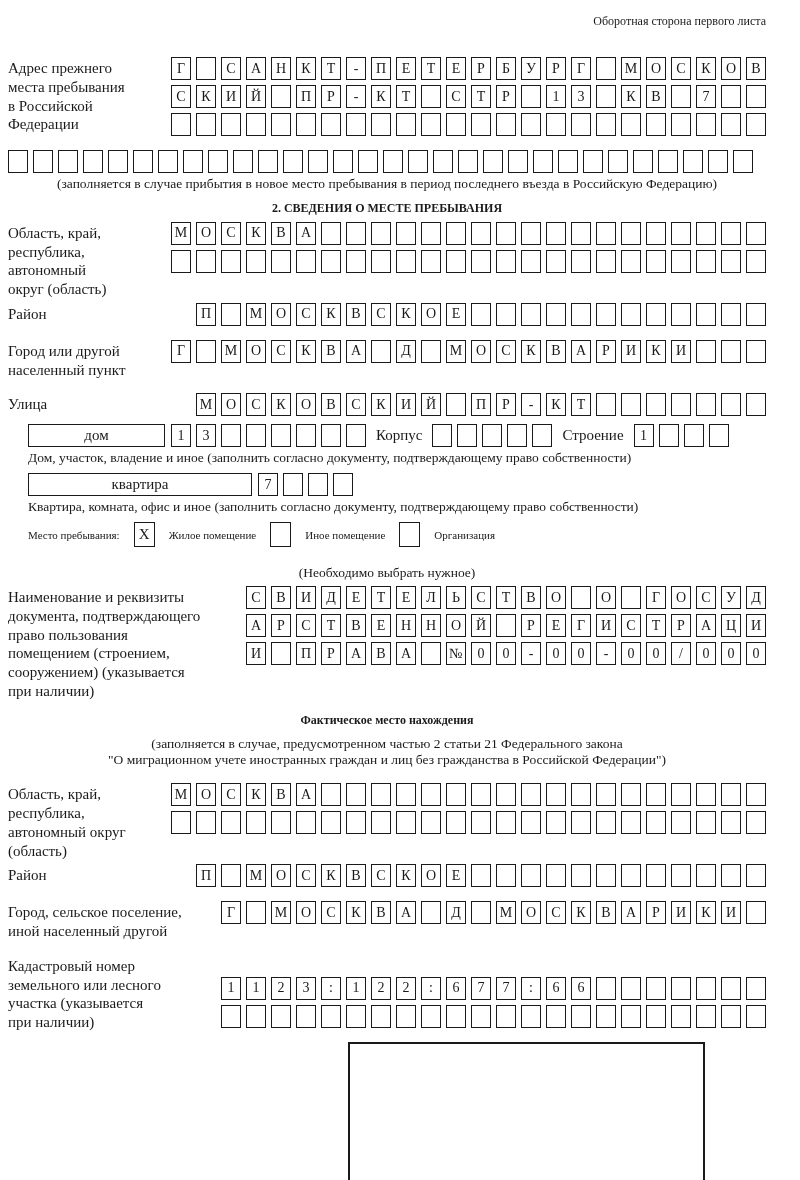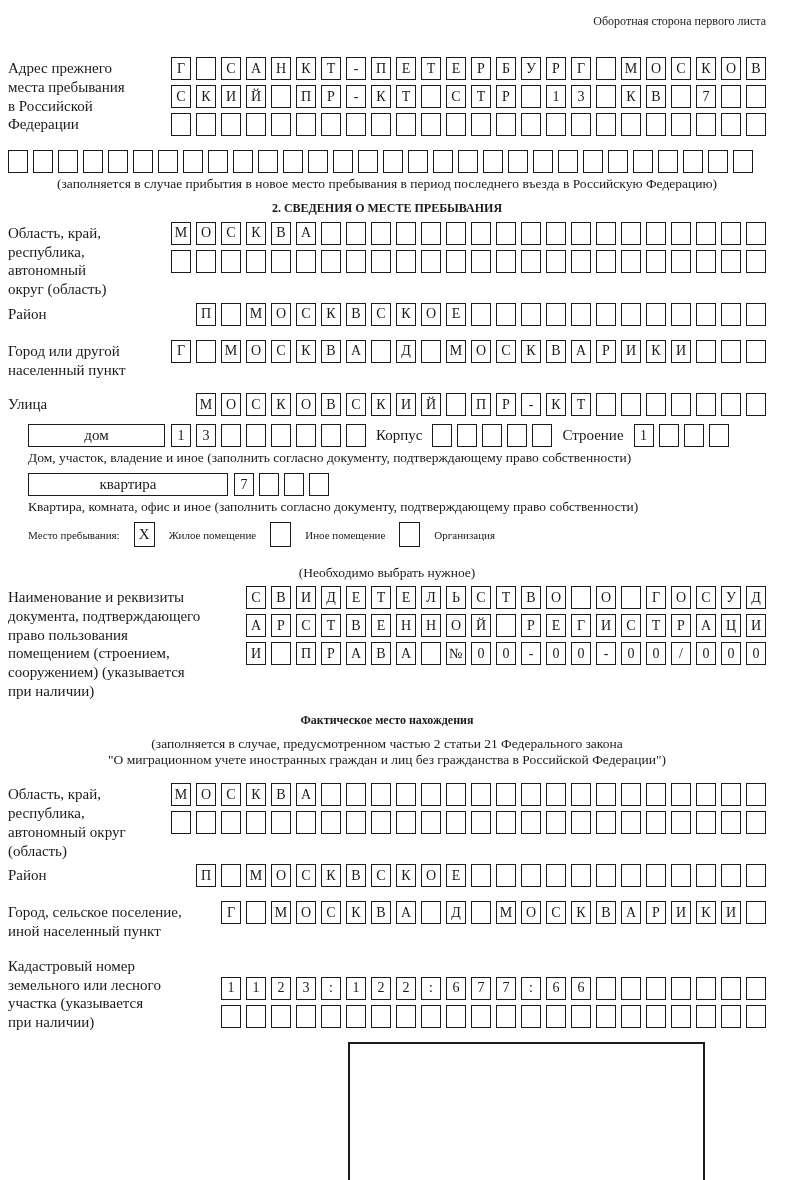--- a/index.html
+++ b/index.html
@@ -39,21 +39,21 @@
 
   .sec-title { text-align: center; font-weight: bold; font-size: 12px; }
 
   .inline-row { display: flex; align-items: center; gap: 6px; margin-left: 20px; }
   .widebox {
     border: 1.6px solid #1a1a1a; height: 23px;
     display: flex; align-items: center; justify-content: center;
     font-size: 15px;
   }
   .widebox.house { width: 137px; }
-  .widebox.apt { width: 200px; }
+  .widebox.apt { width: 224px; }
   .inline-label { font-size: 15px; padding: 0 4px; }
 
   .stay-row { display: flex; align-items: center; gap: 14px; margin-left: 20px; }
   .stay-row .lbl { font-size: 11px; }
 
   .stamp-wrap { width: 480px; margin-left: auto; margin-right: 0; }
   .stamp-box {
     width: 357px; height: 175px;
     border: 2px solid #1a1a1a;
     margin: 0 auto;
@@ -575,21 +575,21 @@
         <div class="cell"></div>
         <div class="cell"></div>
         <div class="cell"></div>
         <div class="cell"></div>
         <div class="cell"></div>
       </div>
   </div>
 
   <div class="frow mt5">
     <div class="flabel">Город, сельское поселение,
-иной населенный пункт</div>
+иной населенный другой</div>
     <div class="grid">
         <div class="cell">Г</div>
         <div class="cell"></div>
         <div class="cell">М</div>
         <div class="cell">О</div>
         <div class="cell">С</div>
         <div class="cell">К</div>
         <div class="cell">В</div>
         <div class="cell">А</div>
         <div class="cell"></div>

